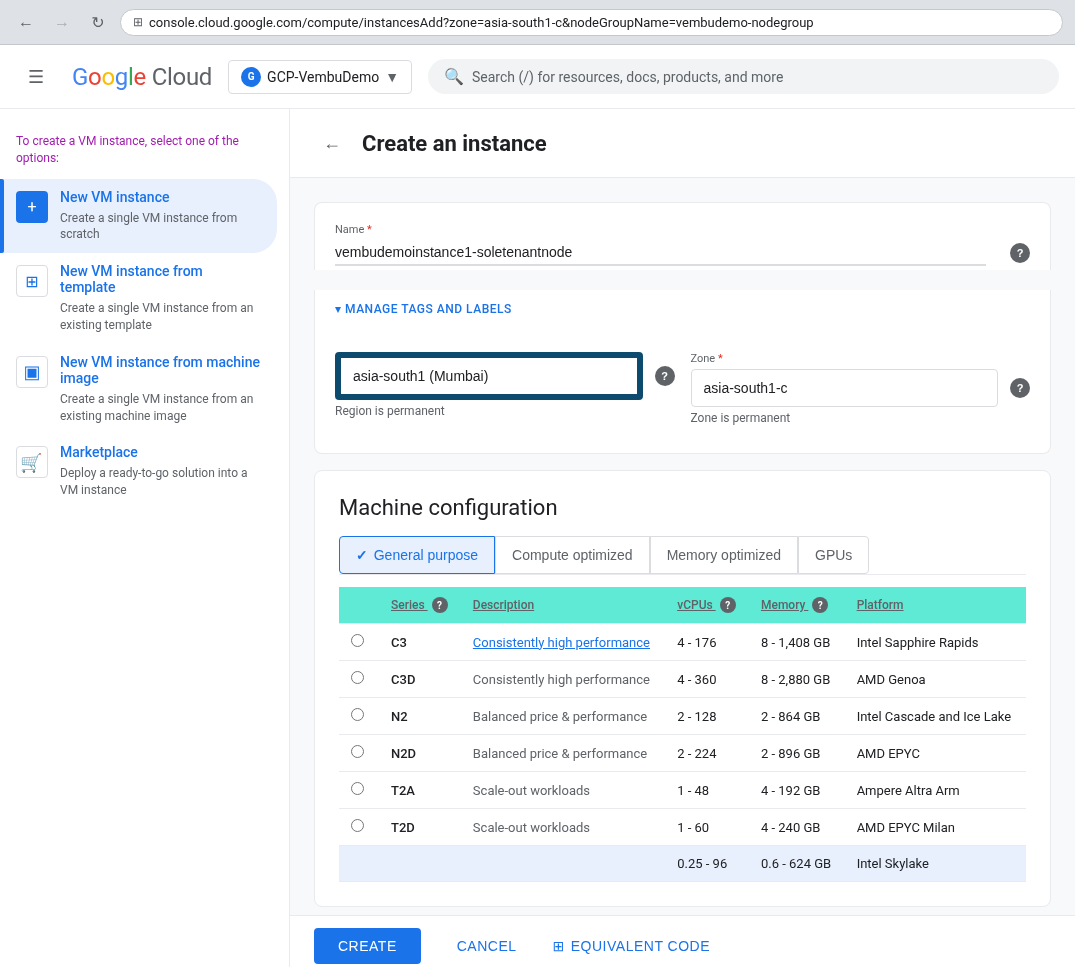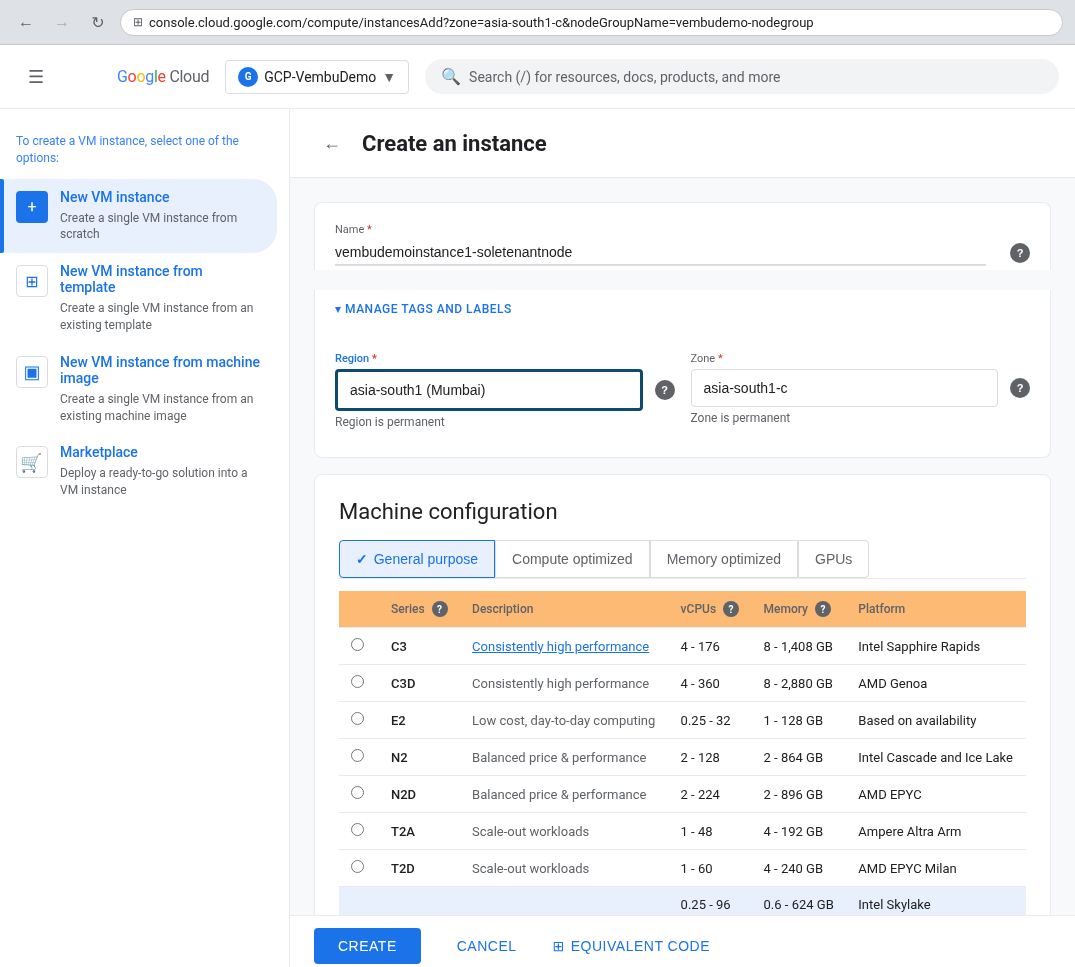--- a/index.html
+++ b/index.html
@@ -73,21 +73,21 @@
       width: 290px;
       min-width: 290px;
       background: #fff;
       border-right: 1px solid #e8eaed;
       overflow-y: auto;
       padding: 16px 0;
     }
     .sidebar-title {
       padding: 8px 16px 12px;
       font-size: 12px;
-      color: #3b82f6;
+      color: #a21caf;
       line-height: 1.4;
     }
     .sidebar-item {
       display: flex;
       align-items: flex-start;
       padding: 10px 16px;
       cursor: pointer;
       gap: 12px;
       border-radius: 0 24px 24px 0;
       margin-right: 12px;
@@ -182,21 +182,21 @@
     .tab-btn:last-child { border-radius: 0 4px 4px 0; }
     .tab-btn.active { background: #e8f0fe; color: #1a73e8; border-color: #1a73e8; font-weight: 500; }
 
     .tab-description { font-size: 12px; color: #5f6368; margin-bottom: 16px; }
     .tab-description a { color: #1a73e8; }
 
     
     .machine-table { width: 100%; border-collapse: collapse; font-size: 13px; }
     .machine-table th {
       text-align: left; padding: 10px 12px; font-size: 12px; font-weight: 500;
-      color: #5f6368; border-bottom: 1px solid #e8eaed; background: #fdba74;
+      color: #5f6368; border-bottom: 1px solid #e8eaed; background: #5eead4; text-decoration: underline;
     }
     .machine-table td {
       padding: 10px 12px; border-bottom: 1px solid #e8eaed; vertical-align: middle;
     }
     .machine-table tr.selected td { background: #e8f0fe; }
     .series-name { font-weight: 500; color: #202124; }
     .desc-link { color: #1a73e8; }
     .desc-plain { color: #5f6368; }
     .vcpu-val { color: #202124; }
     .memory-val { color: #202124; }
@@ -247,21 +247,21 @@
     <span class="address-icon">⊞</span>
     <span>console.cloud.google.com/compute/instancesAdd?zone=asia-south1-c&amp;nodeGroupName=vembudemo-nodegroup</span>
   </div>
 </div>
 
 <div class="app-header">
   <button class="hamburger-btn">
     <span>☰</span>
   </button>
   <a class="google-cloud-logo" href="#">
-    <span style="font-size:16px; font-weight:400; letter-spacing:-0.3px;margin-left:45px;">
+    <span style="font-size:24px; font-weight:400; letter-spacing:-0.3px;">
       <span class="logo-g">G</span><span class="logo-o1">o</span><span class="logo-o2">o</span><span class="logo-g2">g</span><span class="logo-l">l</span><span class="logo-e">e</span>
       <span style="color:#5f6368;"> Cloud</span>
     </span>
   </a>
   <div class="project-selector">
     <div class="project-dot">G</div>
     <span>GCP-VembuDemo</span>
     <span style="color:#5f6368;">▼</span>
   </div>
   <div class="header-search">
@@ -333,23 +333,22 @@
           <a class="manage-tags-link">
             <span style="font-size:12px; color:#1a73e8;">▾</span>
             <span style="font-size:12px; font-weight:500; letter-spacing:0.5px;">MANAGE TAGS AND LABELS</span>
           </a>
         </div>
 
         <div style="background:#fff; padding:4px 20px 20px; border:1px solid #e8eaed; border-top:none; border-radius:0 0 8px 8px; margin-bottom:16px;">
           <div class="region-zone-row">
 
             <div class="region-field">
-              <label class="field-label" style="font-size:11px; color:#1a73e8; font-weight:500;">Region <span style="color:#d93025;">*</span></label>
               <div class="select-wrapper">
-                <select class="select-input" style="border:3px solid #0c4a6e;">
+                <select class="select-input" style="border:6px solid #0c4a6e;">
                   <option>asia-south1 (Mumbai)</option>
                 </select>
                 <button class="help-btn" style="margin-left:4px;">?</button>
               </div>
               <div class="permanent-note">Region is permanent</div>
             </div>
 
             <div class="zone-field">
               <label class="field-label" style="font-size:11px; color:#5f6368;">Zone <span style="color:#d93025;">*</span></label>
               <div class="select-wrapper">
@@ -420,30 +419,20 @@
                 <td>
                   <input type="radio" name="series" class="radio-input" style="">
                 </td>
                 <td><span class="series-name">C3D</span></td>
                 <td><span class="desc-plain">Consistently high performance</span></td>
                 <td>4 - 360</td>
                 <td>8 - 2,880 GB</td>
                 <td>AMD Genoa</td>
               </tr>
 
-              <tr>
-                <td>
-                  <input type="radio" name="series" class="radio-input" style="">
-                </td>
-                <td><span class="series-name">E2</span></td>
-                <td><span class="desc-plain">Low cost, day-to-day computing</span></td>
-                <td>0.25 - 32</td>
-                <td>1 - 128 GB</td>
-                <td>Based on availability</td>
-              </tr>
 
               <tr>
                 <td>
                   <input type="radio" name="series" class="radio-input" style="">
                 </td>
                 <td><span class="series-name">N2</span></td>
                 <td><span class="desc-plain">Balanced price &amp; performance</span></td>
                 <td>2 - 128</td>
                 <td>2 - 864 GB</td>
                 <td>Intel Cascade and Ice Lake</td>

